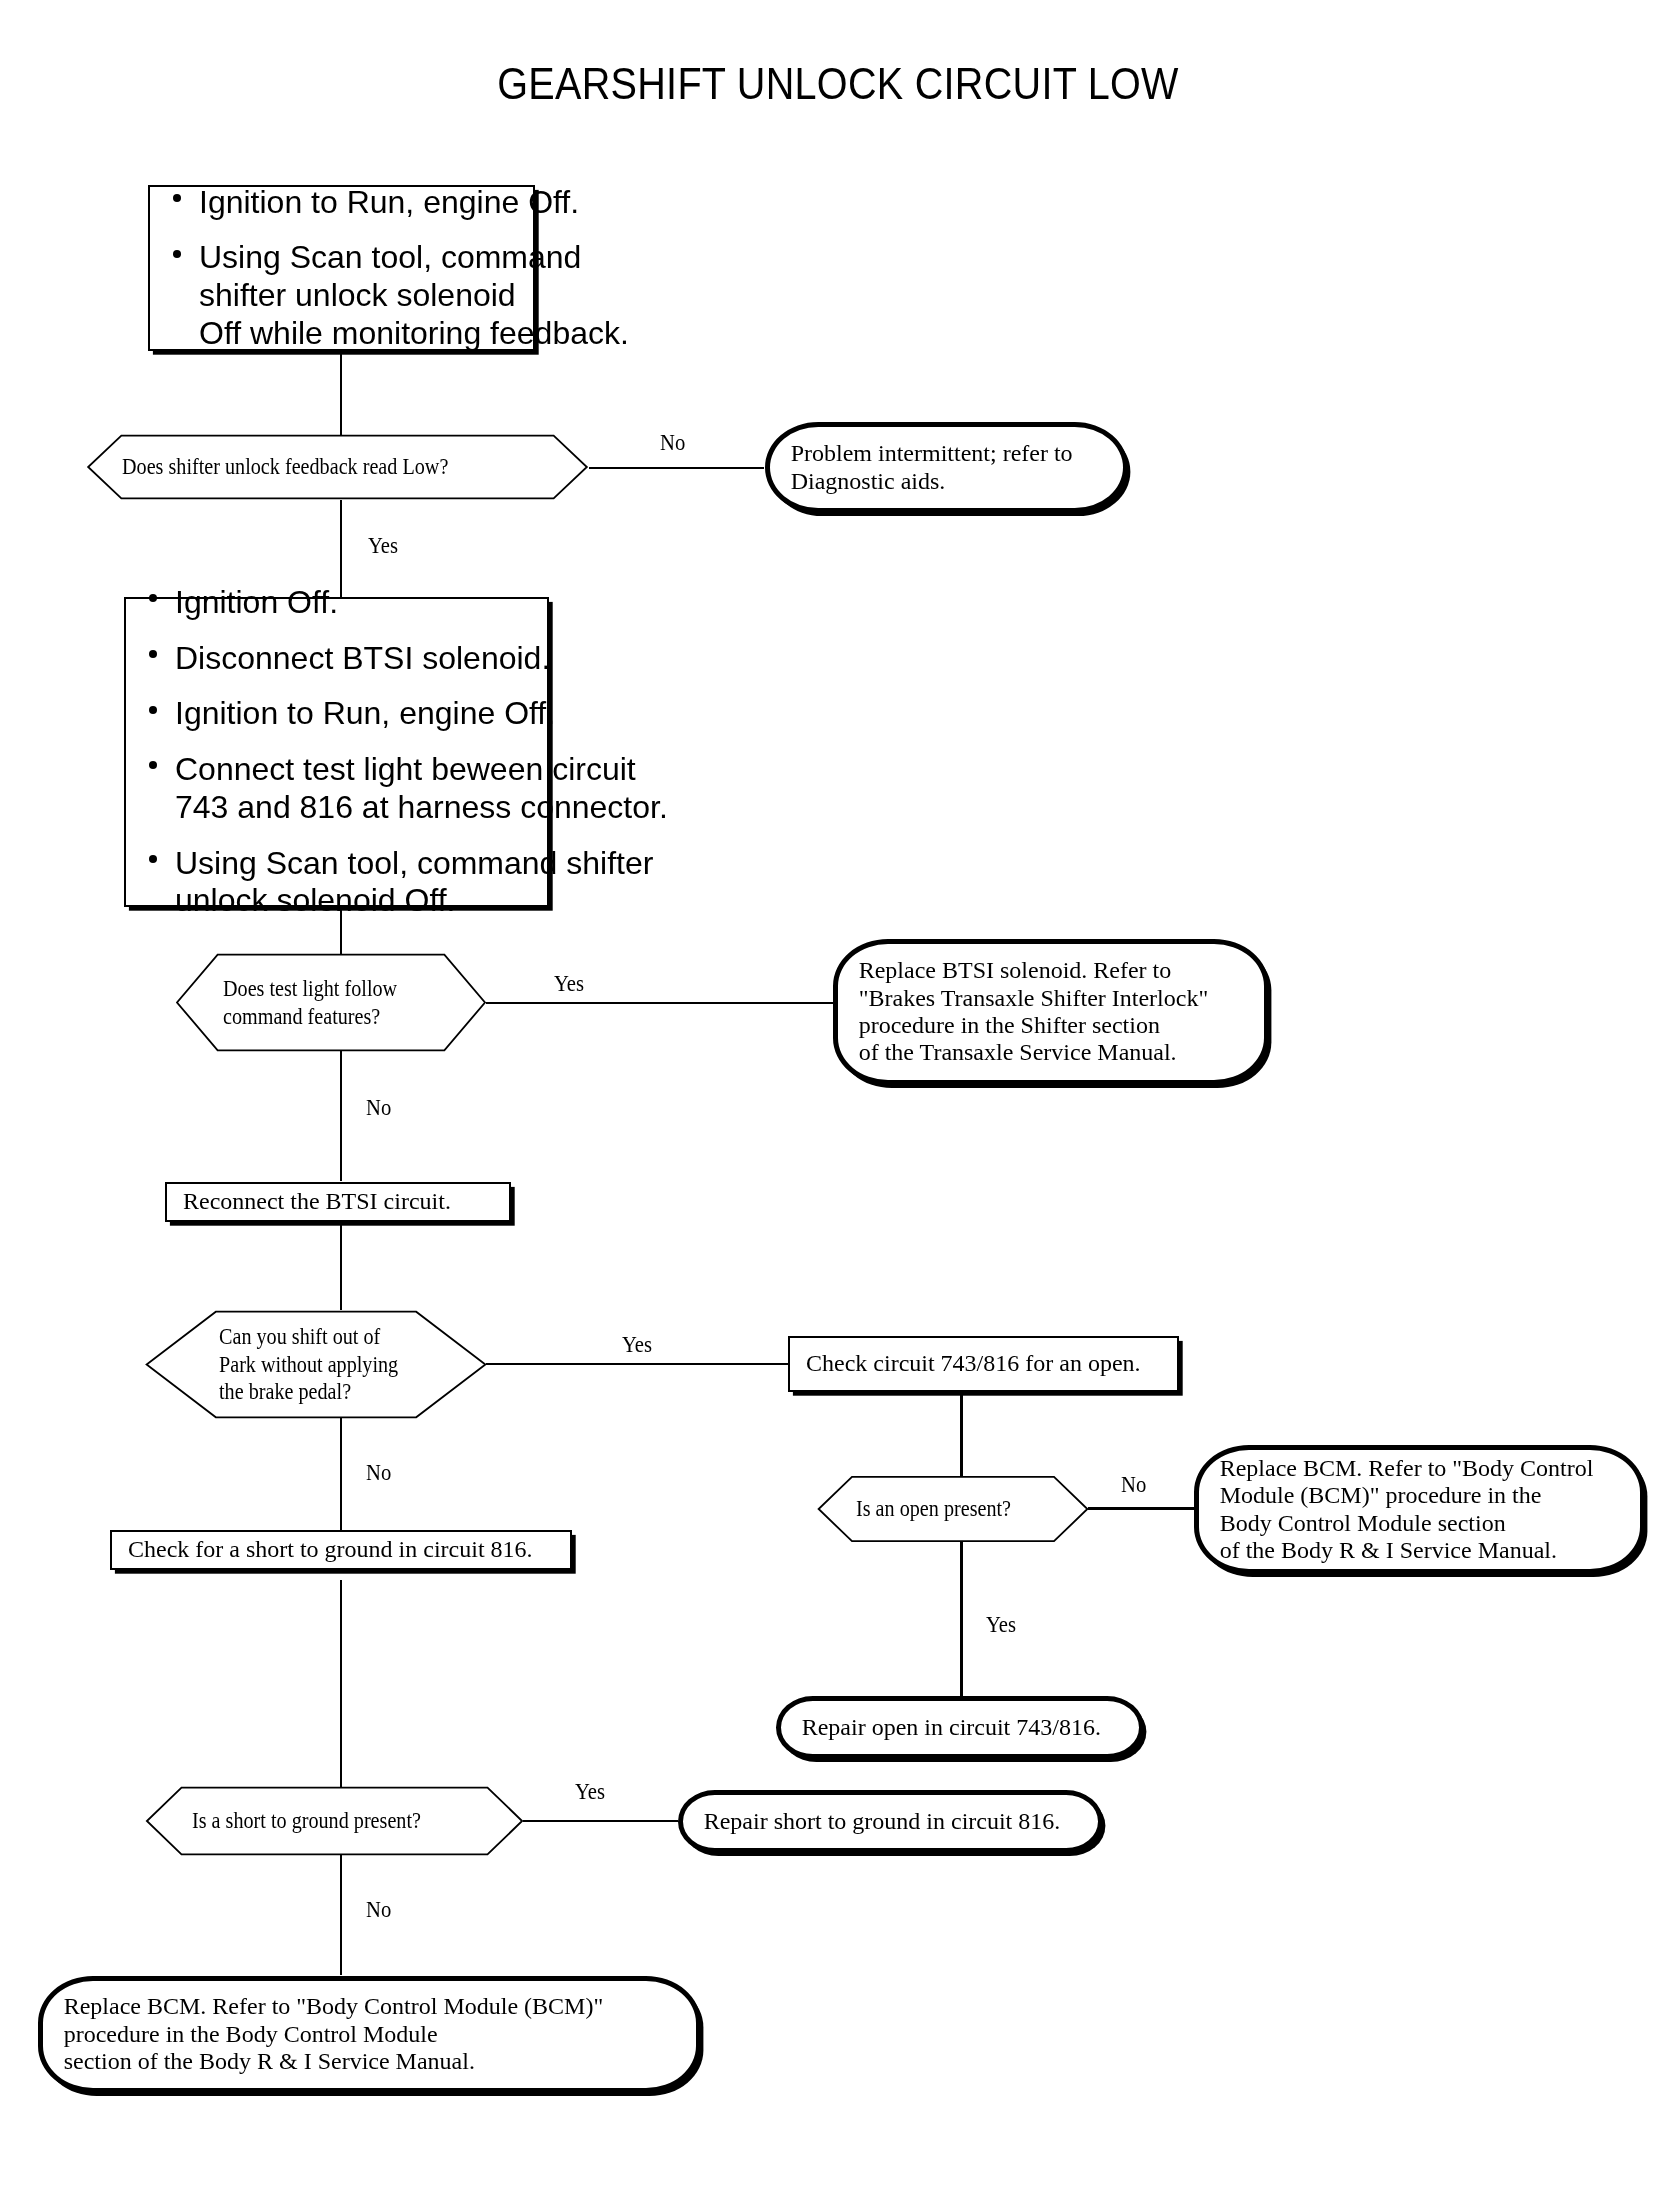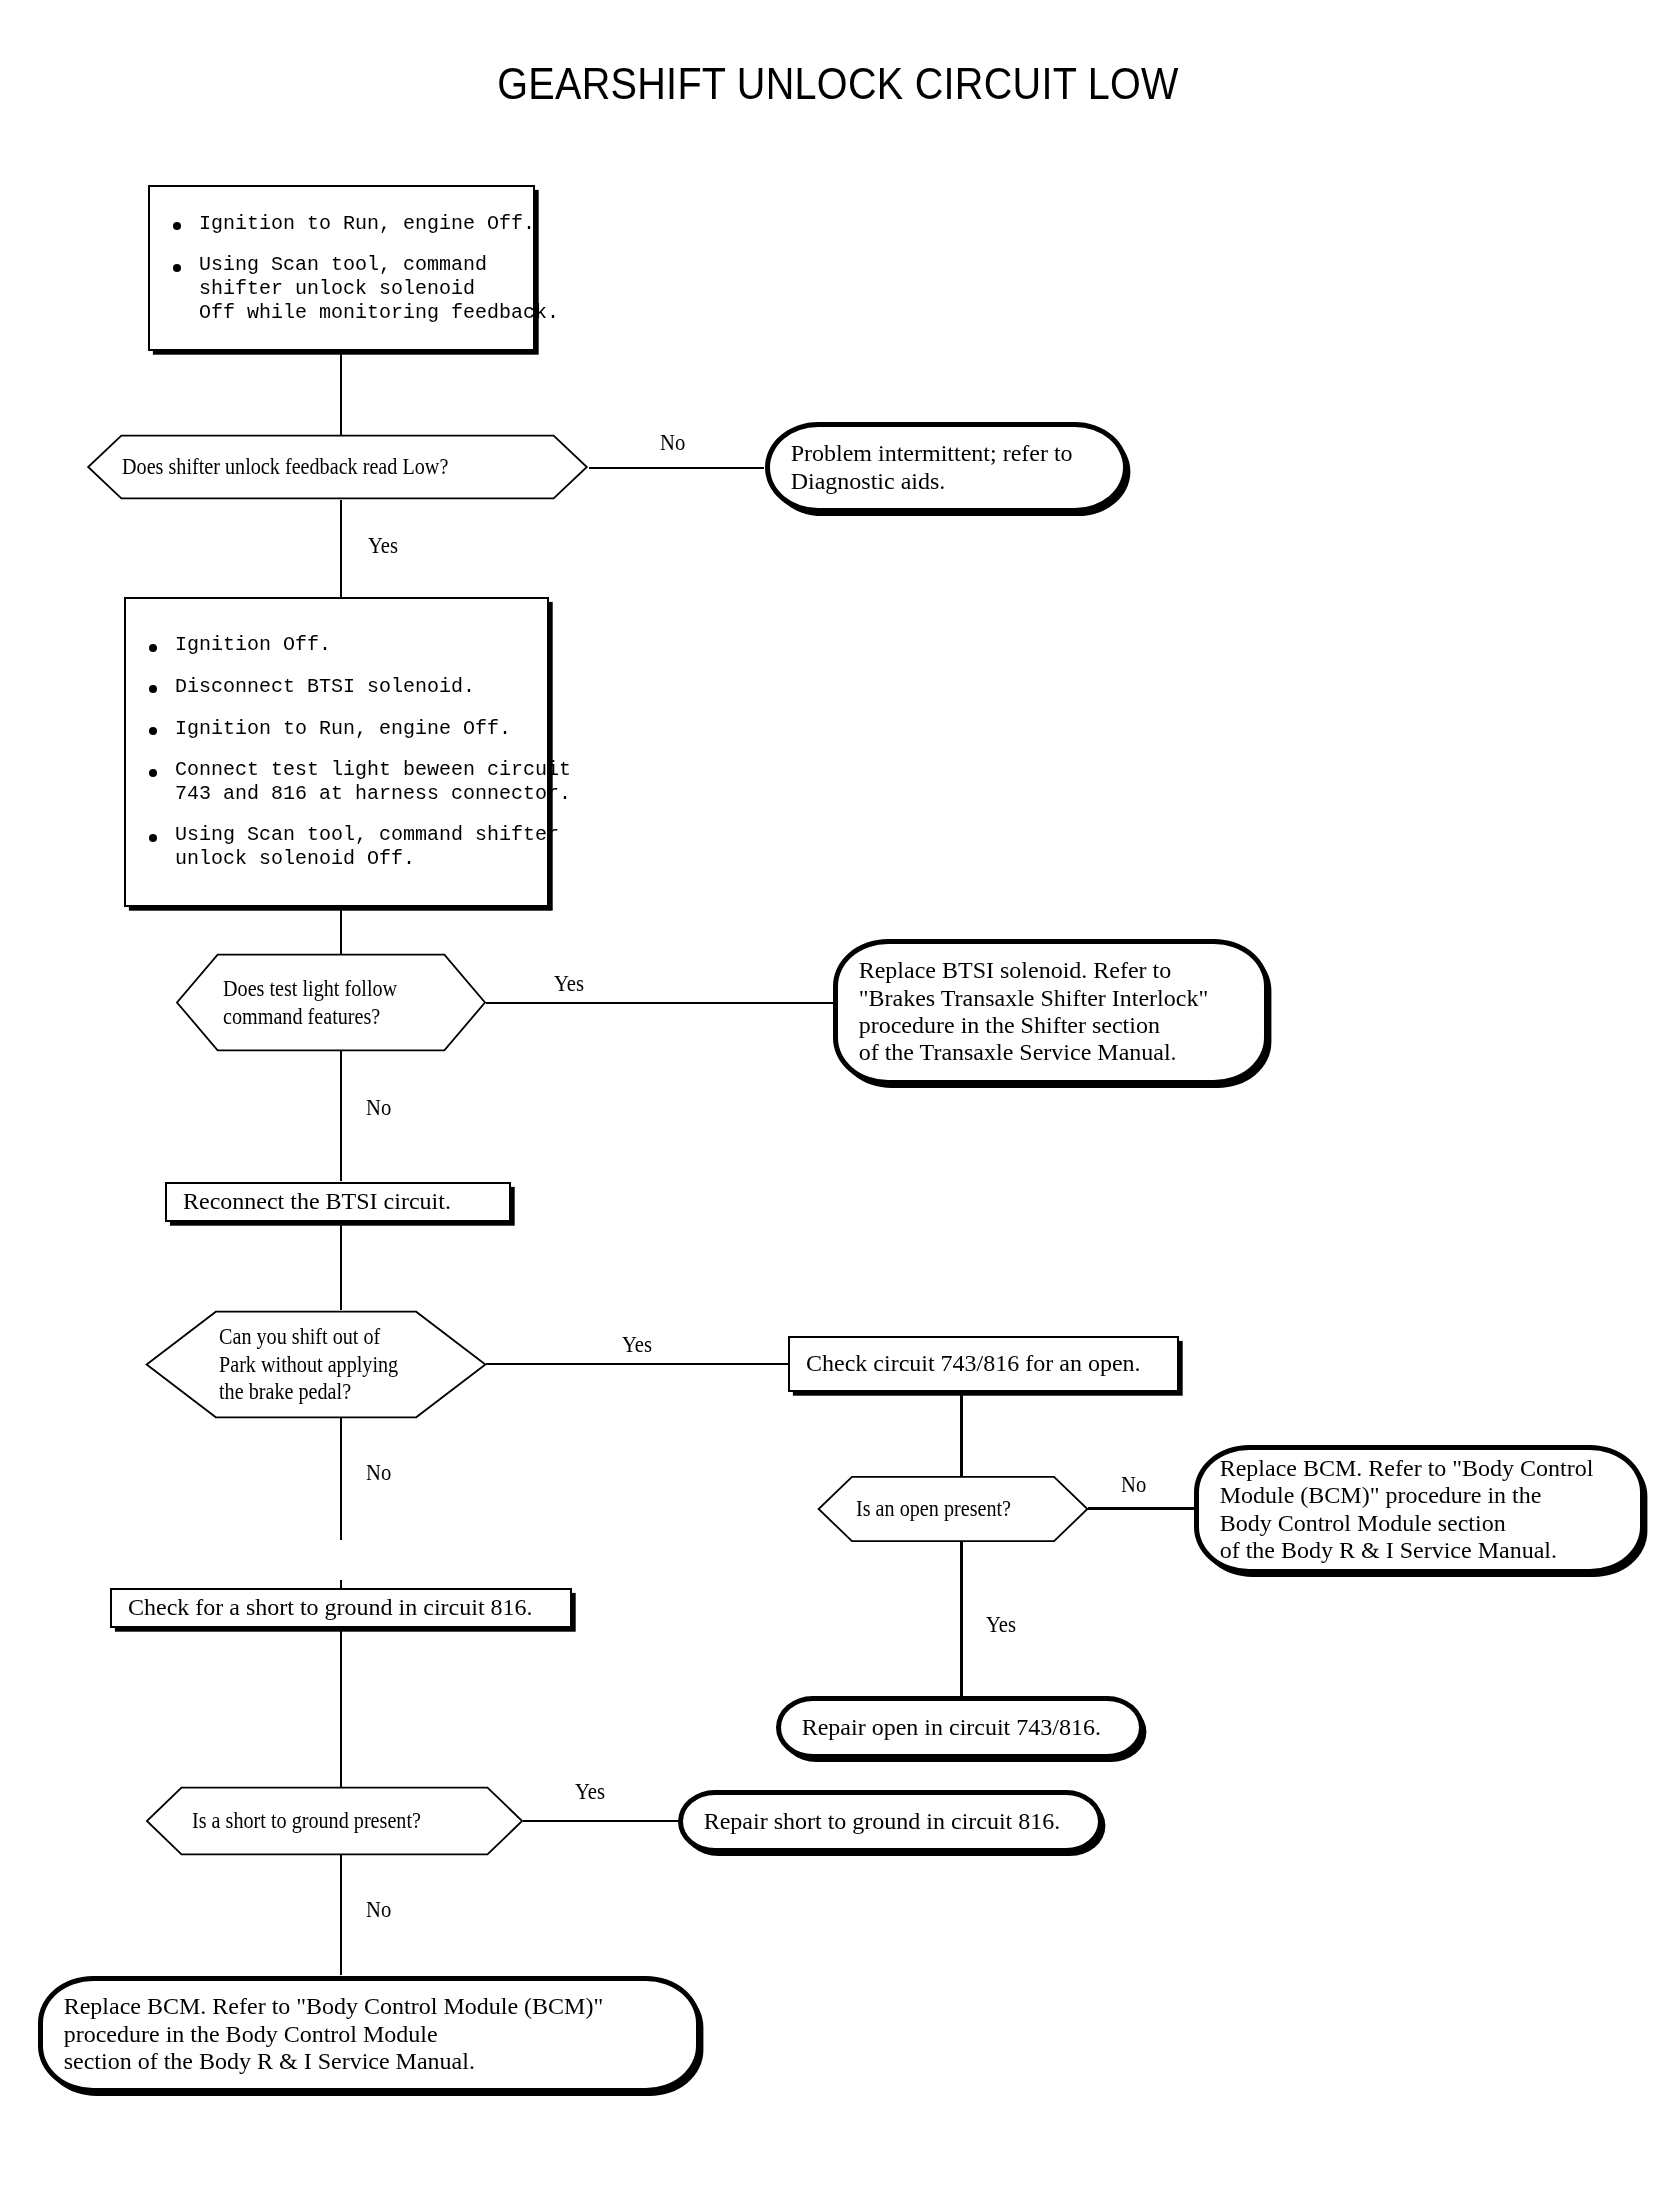--- a/index.html
+++ b/index.html
@@ -115,22 +115,22 @@
     content: "";
     position: absolute;
     left: 7.3px;
     top: 10.3px;
     width: 8px;
     height: 8px;
     background: #000;
     border-radius: 50%;
   }
   .bl {
-    font-family: Liberation Mono, monospace;
-    font-size: 20px;
+    font-family: Liberation Sans, sans-serif;
+    font-size: 32px;
     line-height: 1.18;
     transform: scaleX(0.84);
     transform-origin: left top;
     white-space: pre;
   }
 
   
   .elabel {
     position: absolute;
     font-family: "Liberation Serif", "DejaVu Serif", serif;
@@ -296,21 +296,21 @@
 of the Body R &amp; I Service Manual.</span>
     </div>
   </div>
 
   <div class="node term" style="left:776px; top:1696px; width:368px; height:63px;">
     <div class="inner">
       <span class="t">Repair open in circuit 743/816.</span>
     </div>
   </div>
 
-  <div class="node proc" style="left:110px; top:1588px; width:462px; height:40px;">
+  <div class="node proc" style="left:110px; top:1530px; width:462px; height:40px;">
     <div class="inner">
       <span class="t">Check for a short to ground in circuit 816.</span>
     </div>
   </div>
 
   <div class="hex" style="left:146px; top:1787px; width:377px; height:68px;">
     <svg width="377" height="68" viewBox="0 0 620 112">
       <polygon points="58,1 562,1 619,56 562,111 58,111 1,56" fill="#fff" stroke="#000" stroke-width="3"></polygon>
     </svg>
     <div class="htext" style="padding-left:46px;">

